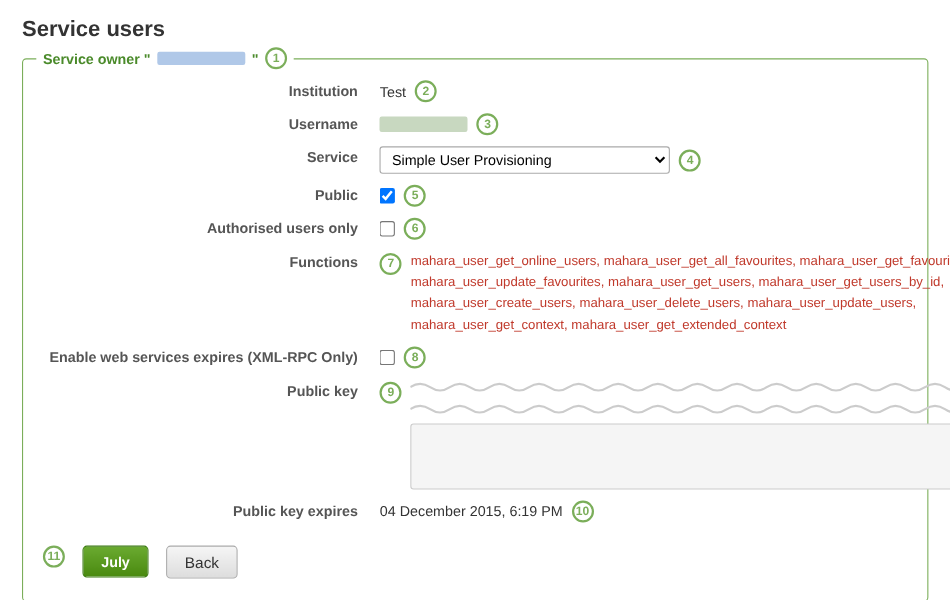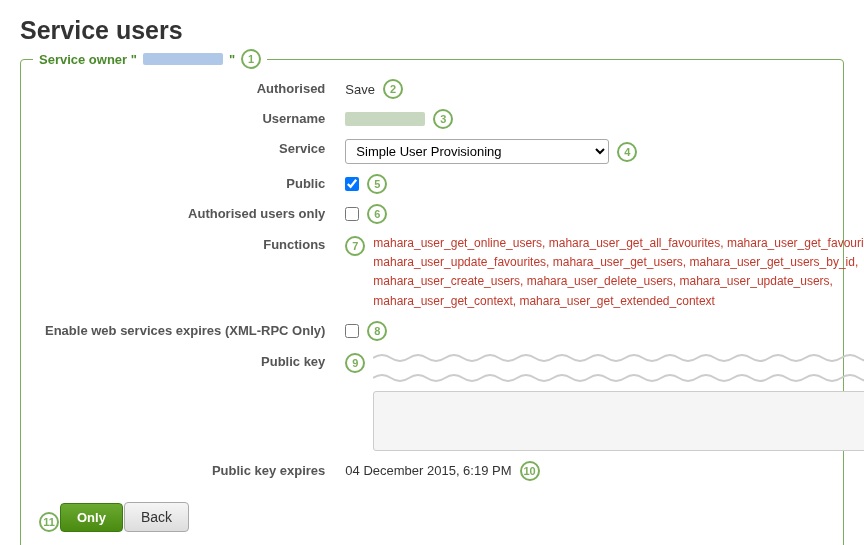--- a/index.html
+++ b/index.html
@@ -8,21 +8,21 @@
       font-size: 13px;
       background: #fff;
       color: #333;
       width: 864px;
       min-height: 545px;
     }
     .page-container {
       padding: 16px 20px;
     }
     h1 {
-      font-size: 25px;
+      font-size: 20px;
       font-weight: bold;
       color: #333;
       margin-bottom: 14px;
     }
     .service-owner-box {
       border: 1px solid #7bae5a;
       border-radius: 4px;
       padding: 14px 18px 20px 18px;
       position: relative;
       margin-bottom: 20px;
@@ -134,22 +134,22 @@
       background: linear-gradient(to bottom, #f5f5f5, #ddd);
       color: #333;
       border: 1px solid #aaa;
       border-radius: 4px;
       padding: 6px 16px;
       font-size: 14px;
       cursor: pointer;
     }
     .actions-row {
       display: flex;
-      align-items: flex-end;
-      gap: 1px;
+      align-items: flex-start;
+      gap: 16px;
       margin-top: 16px;
     }
     .td-flex {
       display: flex;
       align-items: center;
       gap: 8px;
     }
     .td-flex-top {
       display: flex;
       align-items: flex-start;
@@ -168,24 +168,24 @@
       <span>Service owner "</span>
       <span class="legend-text-blur"></span>
       <span>"</span>
       <span class="circle-num">1</span>
     </div>
 
     <table class="form-table">
 
       <tbody>
           <tr>
-        <td>Authorised</td>
-        <td>
-          <div class="td-flex">
-            <span>Save</span>
+        <td>Institution</td>
+        <td>
+          <div class="td-flex">
+            <span>Test</span>
             <span class="circle-num">2</span>
           </div>
         </td>
       </tr>
 
       <tr>
         <td>Username</td>
         <td>
           <div class="td-flex">
             <span class="username-blur"></span>
@@ -273,17 +273,17 @@
             <span>04 December 2015, 6:19 PM</span>
             <span class="circle-num">10</span>
           </div>
         </td>
       </tr>
     </tbody>
       </table>
 
     <div class="actions-row">
       <span class="circle-num">11</span>
-      <button class="btn-save">Only</button>
+      <button class="btn-save">July</button>
       <button class="btn-back">Back</button>
     </div>
   </div>
 </div>
 
 </body></html>

